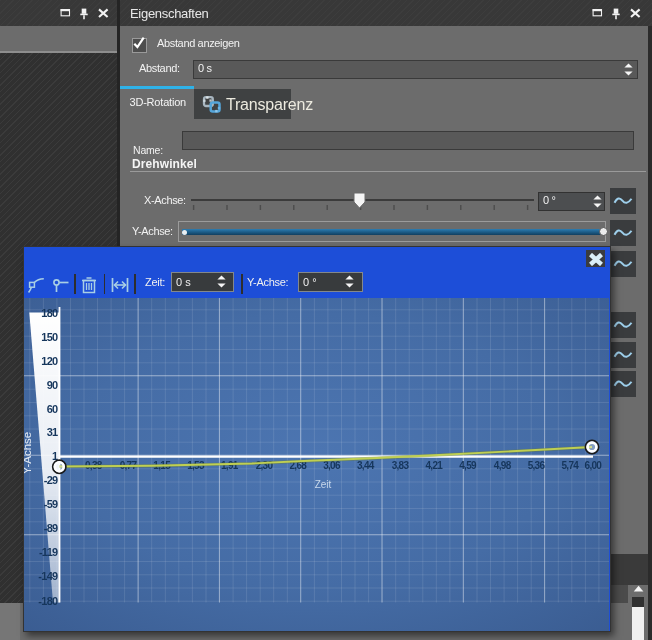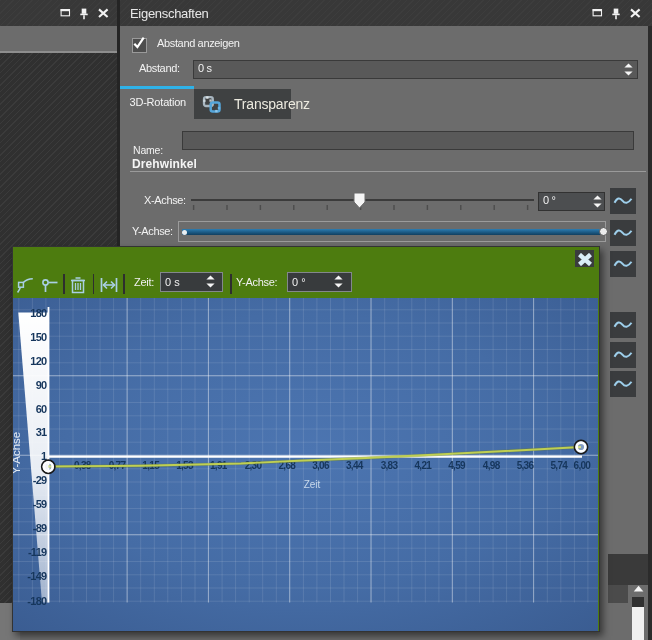--- a/index.html
+++ b/index.html
@@ -72,21 +72,21 @@
     <svg width="21" height="19" viewBox="0 0 21 19" style="display:block;">
 <rect x="3" y="2.2" width="8.8" height="8.8" rx="2" fill="none" stroke="#a8b6c0" stroke-width="2.3"></rect>
 <rect x="9.7" y="7.6" width="8.8" height="8.8" rx="2" fill="none" stroke="#55a5da" stroke-width="2.5"></rect>
 <rect x="2.2" y="4.6" width="2.3" height="2.3" fill="#cdd7dd"></rect>
 <rect x="5.2" y="1.4" width="2.3" height="2.3" fill="#dde4e8"></rect>
 <rect x="8.4" y="4.4" width="2.3" height="2.3" fill="#bac6cd"></rect>
 <rect x="14.2" y="14.9" width="2.4" height="2.4" fill="#8ec6ea"></rect>
 <rect x="16.8" y="11.9" width="2.4" height="2.4" fill="#6db3e2"></rect>
     </svg>
   </div>
-<div class="abs" style="left:234px;top:96px;color:#eceadf;font-size:14px;letter-spacing:-0.2px;">Transparenz</div>
+<div class="abs" style="left:226px;top:96px;color:#eceadf;font-size:16px;letter-spacing:-0.2px;">Transparenz</div>
 
 <div class="abs" style="left:133px;top:135px;color:#f2f2f2;font-size:10.5px;letter-spacing:-0.2px;margin-top:9px;">Name:</div>
 <div class="abs inp" style="left:182px;top:131px;width:452px;height:19px;"></div>
 
 <div class="abs" style="left:132px;top:157px;color:#f5f5f5;font-size:12px;font-weight:bold;letter-spacing:0.1px;">Drehwinkel</div>
 <div class="abs" style="left:130px;top:171px;width:516px;height:1px;background:#9a9a9a;"></div>
 
 <div class="abs lbl" style="left:132px;top:194px;margin-left:12px;">X-Achse:</div>
 <div class="abs" style="left:191px;top:198.5px;width:343px;height:2.5px;background:#3b3b3b;"></div>
 <svg class="abs" style="left:191px;top:204px;" width="343" height="7" viewBox="0 0 343 7">
@@ -152,21 +152,21 @@
   </div>
 
 <div class="abs" style="left:608px;top:554px;width:40px;height:31px;background:#3a3a3a;"></div>
 <div class="abs" style="left:608px;top:585px;width:20px;height:18px;background:#4b4b4b;"></div>
 <svg class="abs" style="left:632.5px;top:584.5px;" width="12" height="8" viewBox="0 0 13 9">
     <path d="M6 0.8 L11.4 7.2 H0.6 Z" fill="#f5f5f5"></path>
   </svg>
 <div class="abs" style="left:631.5px;top:596.5px;width:12px;height:10.5px;background:#303030;"></div>
 <div class="abs" style="left:631.5px;top:607px;width:12px;height:33px;background:#f0f0f0;"></div>
 
-<div class="abs" style="left:12px;top:246px;width:587.5px;height:386px;background:#4d7c0f;border:1.5px solid #333333;box-sizing:border-box;box-shadow:3px 4px 7px rgba(0,0,0,0.5);">
+<div class="abs" style="left:23px;top:246px;width:587.5px;height:386px;background:#1d4ed8;border:1.5px solid #333333;box-sizing:border-box;box-shadow:3px 4px 7px rgba(0,0,0,0.5);">
 
   <div class="abs" style="left:562px;top:3px;width:18.5px;height:17px;background:#3a3c3e;">
     <div class="abs" style="left:3px;top:3px;">
         <svg width="14" height="13" viewBox="0 0 14 13" style="display:block;">
           <path d="M1.5 1.5 L12.5 11.5 M12.5 1.5 L1.5 11.5" stroke="#d9eef7" stroke-width="4.4"></path>
         </svg>
       </div>
   </div>
 
   <div class="abs" style="left:3px;top:29px;">

